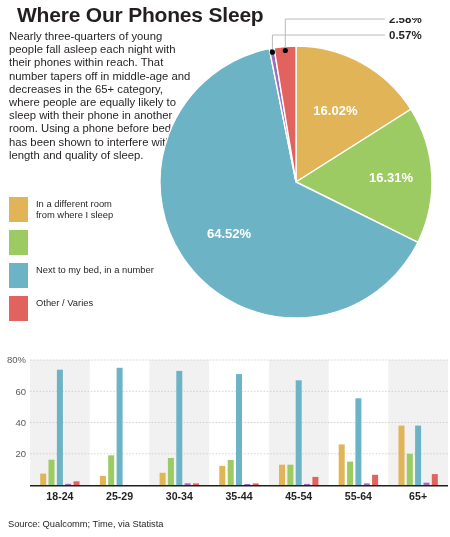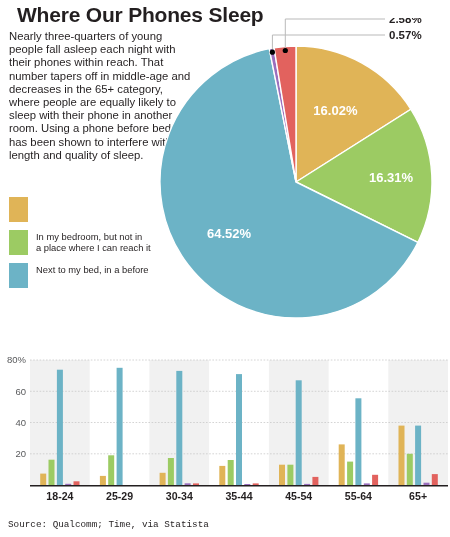--- a/index.html
+++ b/index.html
@@ -121,21 +121,21 @@
     stroke-dasharray: 1.6 1.6;
   }
   .band-bg { fill: #f1f1f1; }
   .baseline { stroke: #231f20; stroke-width: 1.6; }
 
   
   #source-line {
     position: absolute;
     left: 8px;
     top: 519px;
-    font-family: Liberation Mono, monospace;
+    font-family: Liberation Sans, sans-serif;
     font-size: 9.3px;
     color: #231f20;
   }
 </style>
 </head>
 <body>
 
 <div id="infographic-title">Where Our Phones Sleep</div>
 
 <div id="intro-paragraph">Nearly three-quarters of young people fall asleep each night with their phones within reach. That number tapers off in middle-age and decreases in the 65+ category, where people are equally likely to sleep with their phone in another room. Using a phone before bed has been shown to interfere with length and quality of sleep.</div>
@@ -161,32 +161,38 @@
         <path d="M 117.4 34.2 L 117.4 17 L 230 17" class="callout-line"></path>
         <circle cx="117.4" cy="34.2" r="2.6" class="callout-dot"></circle>
         <text x="234" y="21.2" class="callout-text">0.57%</text>
       </g>
   </svg>
 </div>
 
 <div id="legend">
     <div class="legend-item">
       <div class="legend-swatch" style="background: rgb(224, 180, 87);"></div>
+      <div class="legend-text">
+        <div>In a different room</div>
+        <div>from where I sleep</div>
+      </div>
     </div>
     <div class="legend-item">
       <div class="legend-swatch" style="background: rgb(156, 203, 99);"></div>
-      <div class="legend-text">
-        <div>In my bedroom, but not in</div>
-        <div>a place where I can reach it</div>
-      </div>
     </div>
     <div class="legend-item">
       <div class="legend-swatch" style="background: rgb(108, 179, 198);"></div>
       <div class="legend-text">
-        <div>Next to my bed, in a before</div>
+        <div>Next to my bed, in a number</div>
+      </div>
+    </div>
+    <div class="legend-item">
+      <div class="legend-swatch" style="background: rgb(226, 98, 94);"></div>
+      <div class="legend-text">
+        <div>Other / Varies</div>
       </div>
     </div>
   </div>
 
 <div id="bar-chart-block">
   <svg id="bar-svg" width="450" height="160" viewBox="0 0 450 160">
     <g id="bar-bands">
         <rect x="30.0" y="8" width="59.7" height="125.0" class="band-bg"></rect>
         <rect x="149.4" y="8" width="59.7" height="125.0" class="band-bg"></rect>
         <rect x="268.9" y="8" width="59.7" height="125.0" class="band-bg"></rect>

